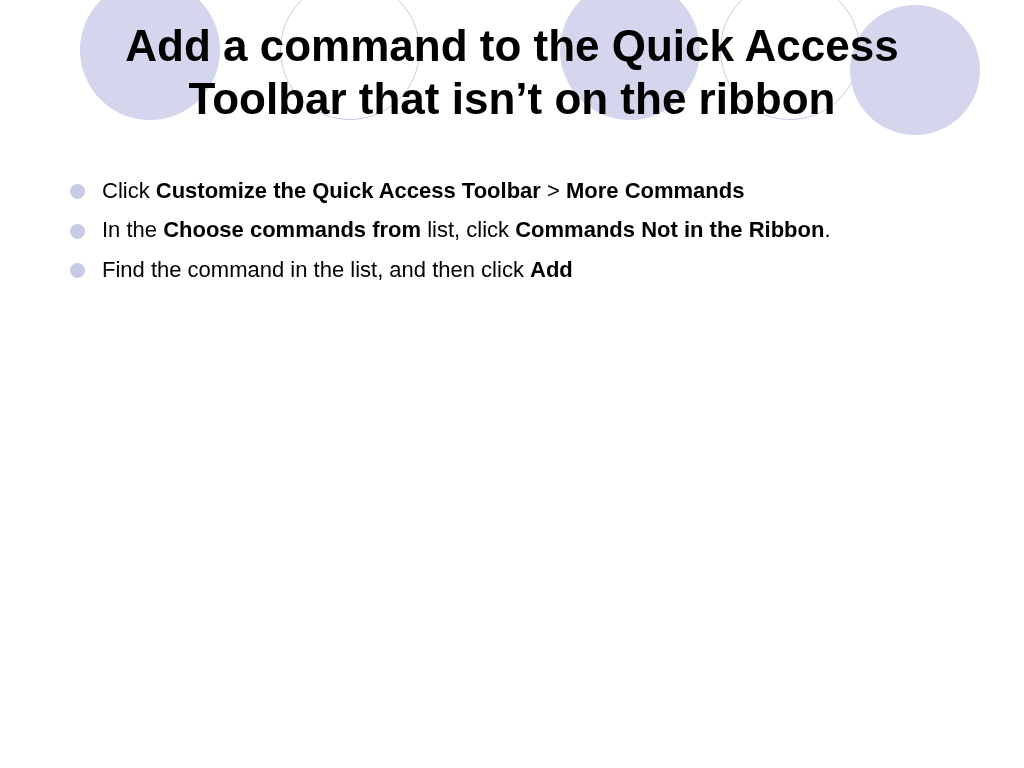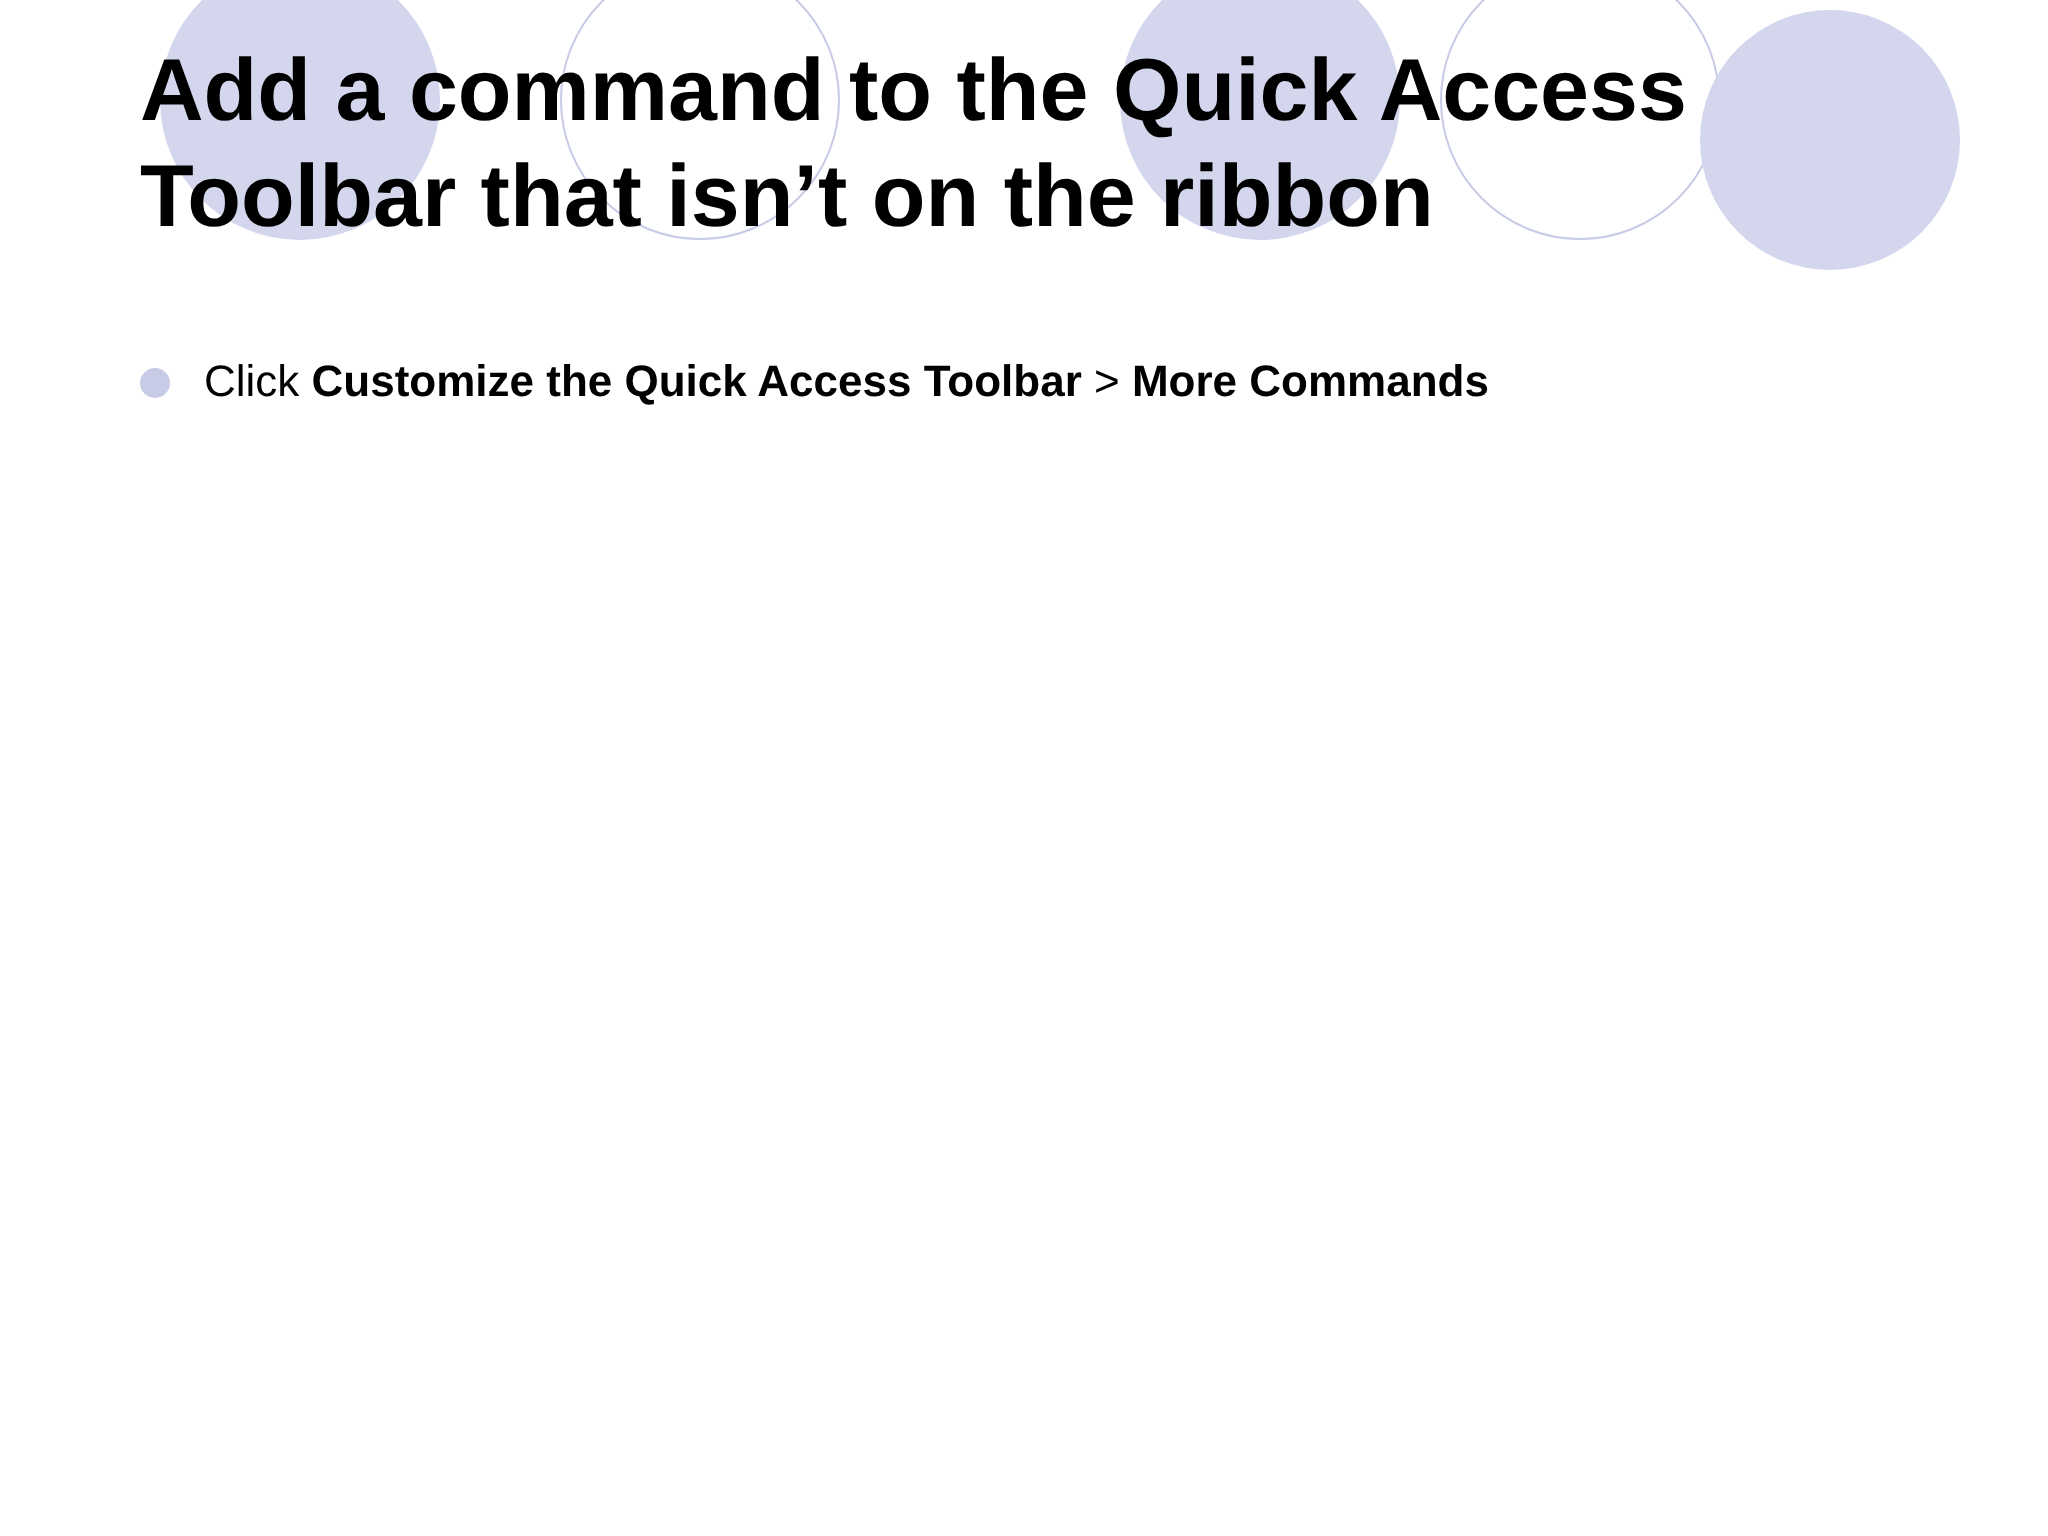--- a/index.html
+++ b/index.html
@@ -26,20 +26,21 @@
     position: relative;
     z-index: 1;
     padding: 20px 70px 0 70px;
   }
   .title {
     font-size: 44px;
     font-weight: bold;
     color: #000;
     line-height: 1.2;
     margin-bottom: 50px;
+    text-align: center;
   }
   ul.steps {
     list-style: none;
     padding: 0;
     margin: 0;
   }
   ul.steps li {
     position: relative;
     padding-left: 32px;
     margin-bottom: 10px;
@@ -67,14 +68,16 @@
     <div class="circle" style="left: 280px; top: -20px; width: 140px; height: 140px; border: 1px solid rgb(199, 203, 230);"></div>
     <div class="circle" style="left: 560px; top: -20px; width: 140px; height: 140px; background: rgb(211, 214, 236);"></div>
     <div class="circle" style="left: 720px; top: -20px; width: 140px; height: 140px; border: 1px solid rgb(199, 203, 230);"></div>
     <div class="circle" style="left: 850px; top: 5px; width: 130px; height: 130px; background: rgb(211, 214, 236);"></div>
   </div>
 
 <div class="content">
   <h1 class="title">Add a command to the Quick Access Toolbar that isn’t on the ribbon</h1>
   <ul class="steps">
       <li><span>Click </span><span class="b">Customize the Quick Access Toolbar</span><span> &gt; </span><span class="b">More Commands</span></li>
+      <li><span>In the </span><span class="b">Choose commands from</span><span> list, click </span><span class="b">Commands Not in the Ribbon</span><span>.</span></li>
+      <li><span>Find the command in the list, and then click </span><span class="b">Add</span></li>
     </ul>
 </div>
 
 </body></html>

